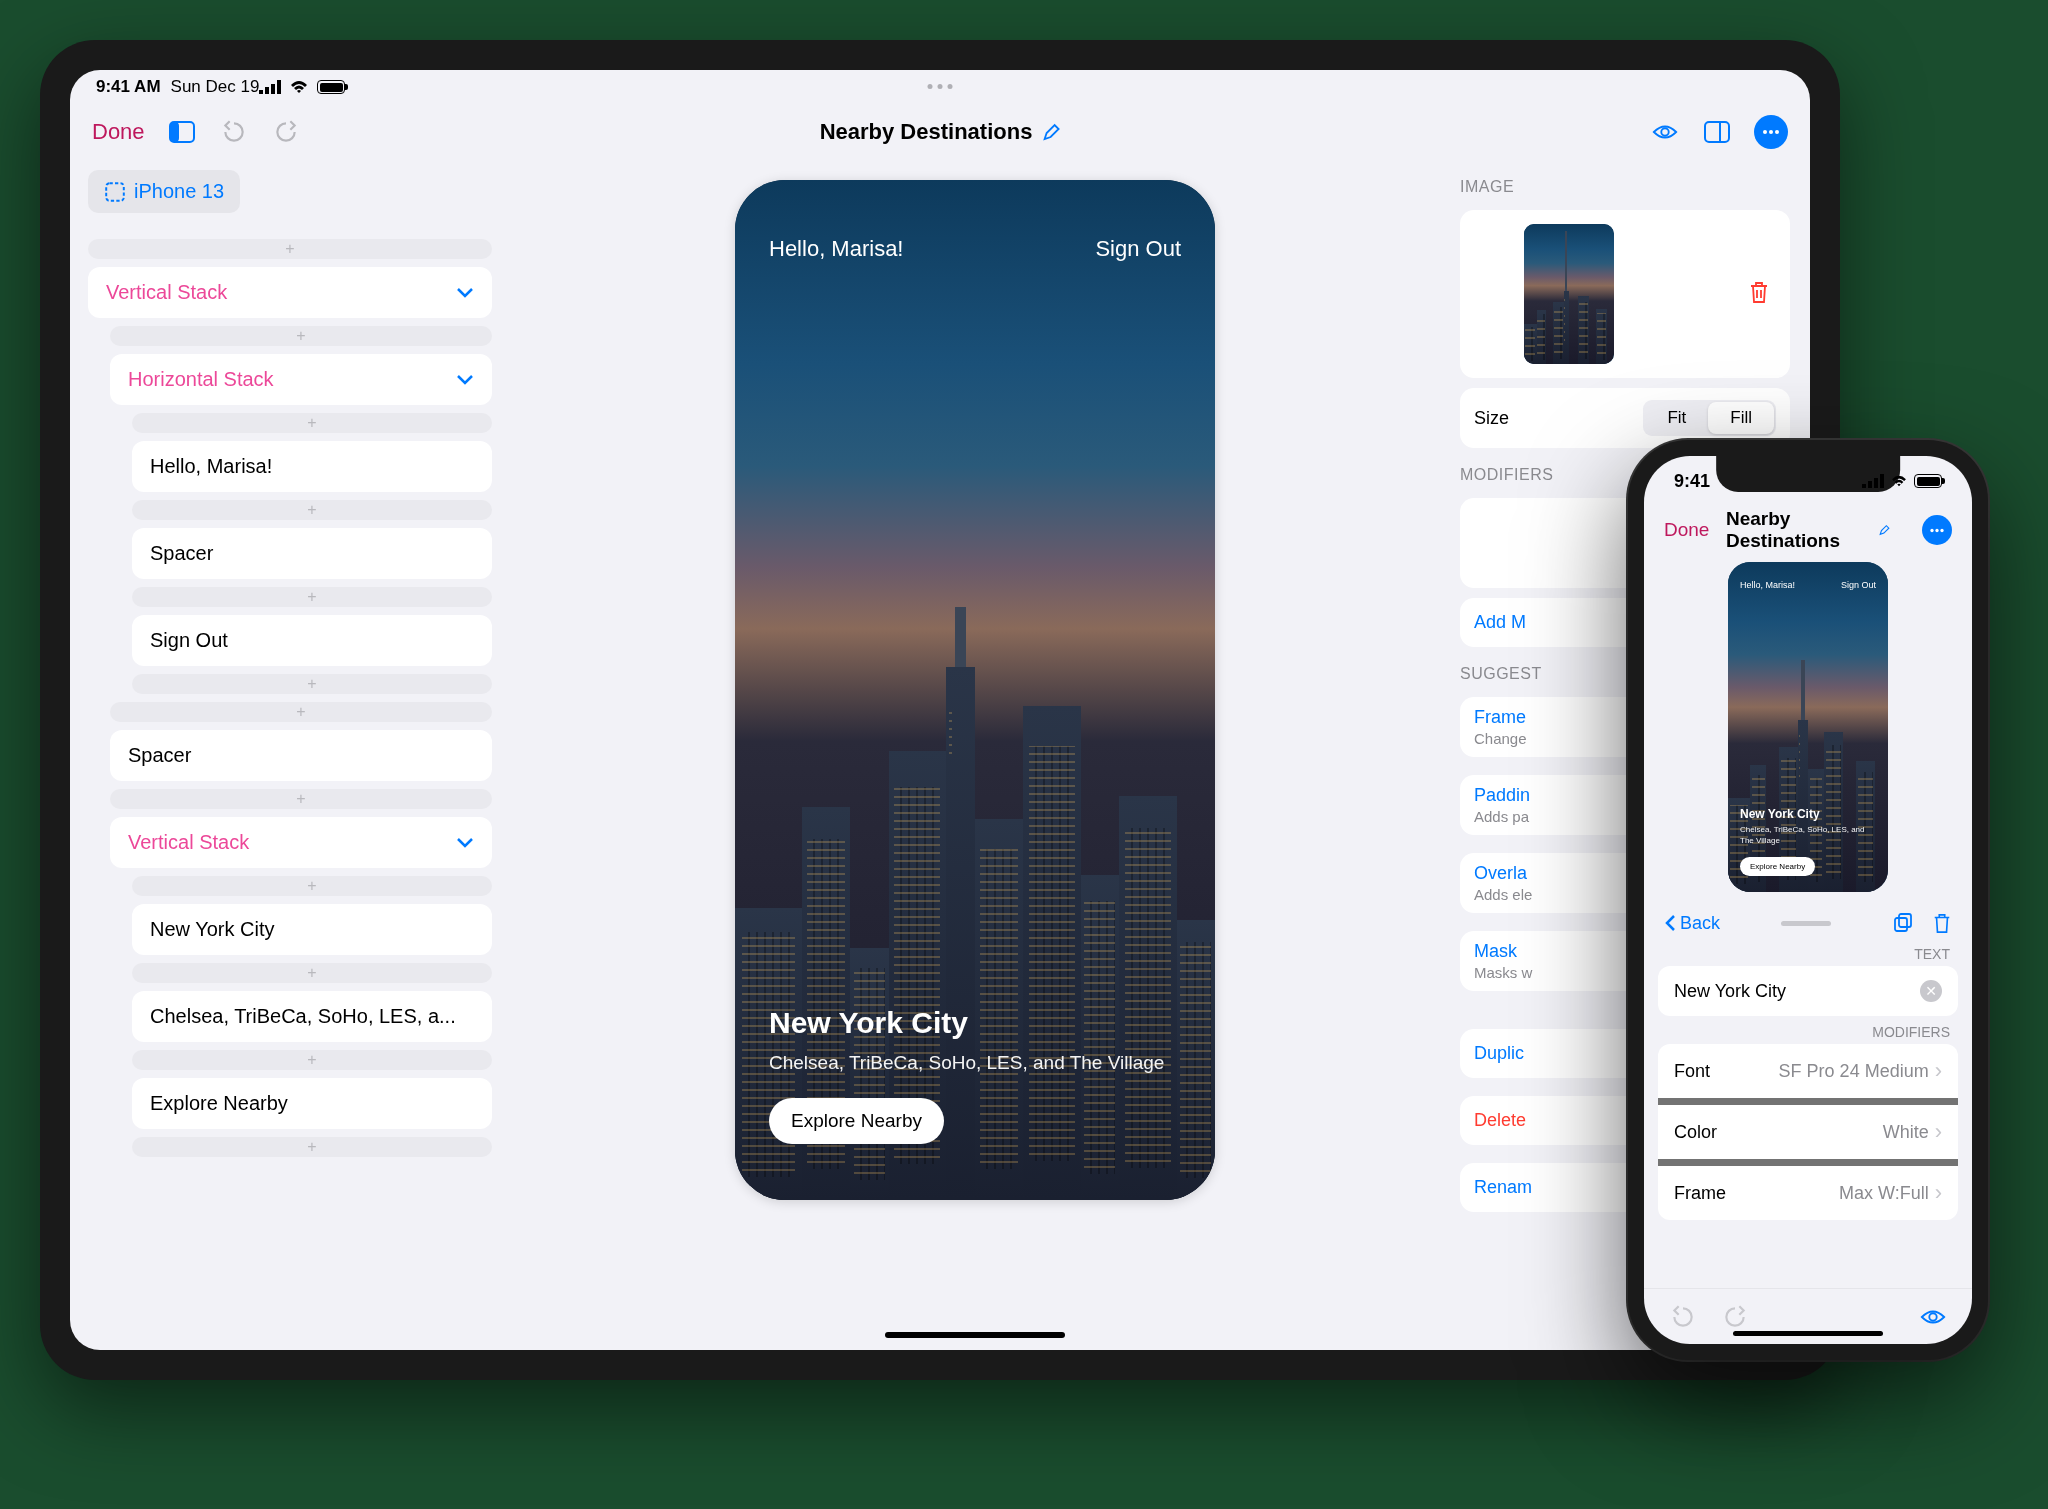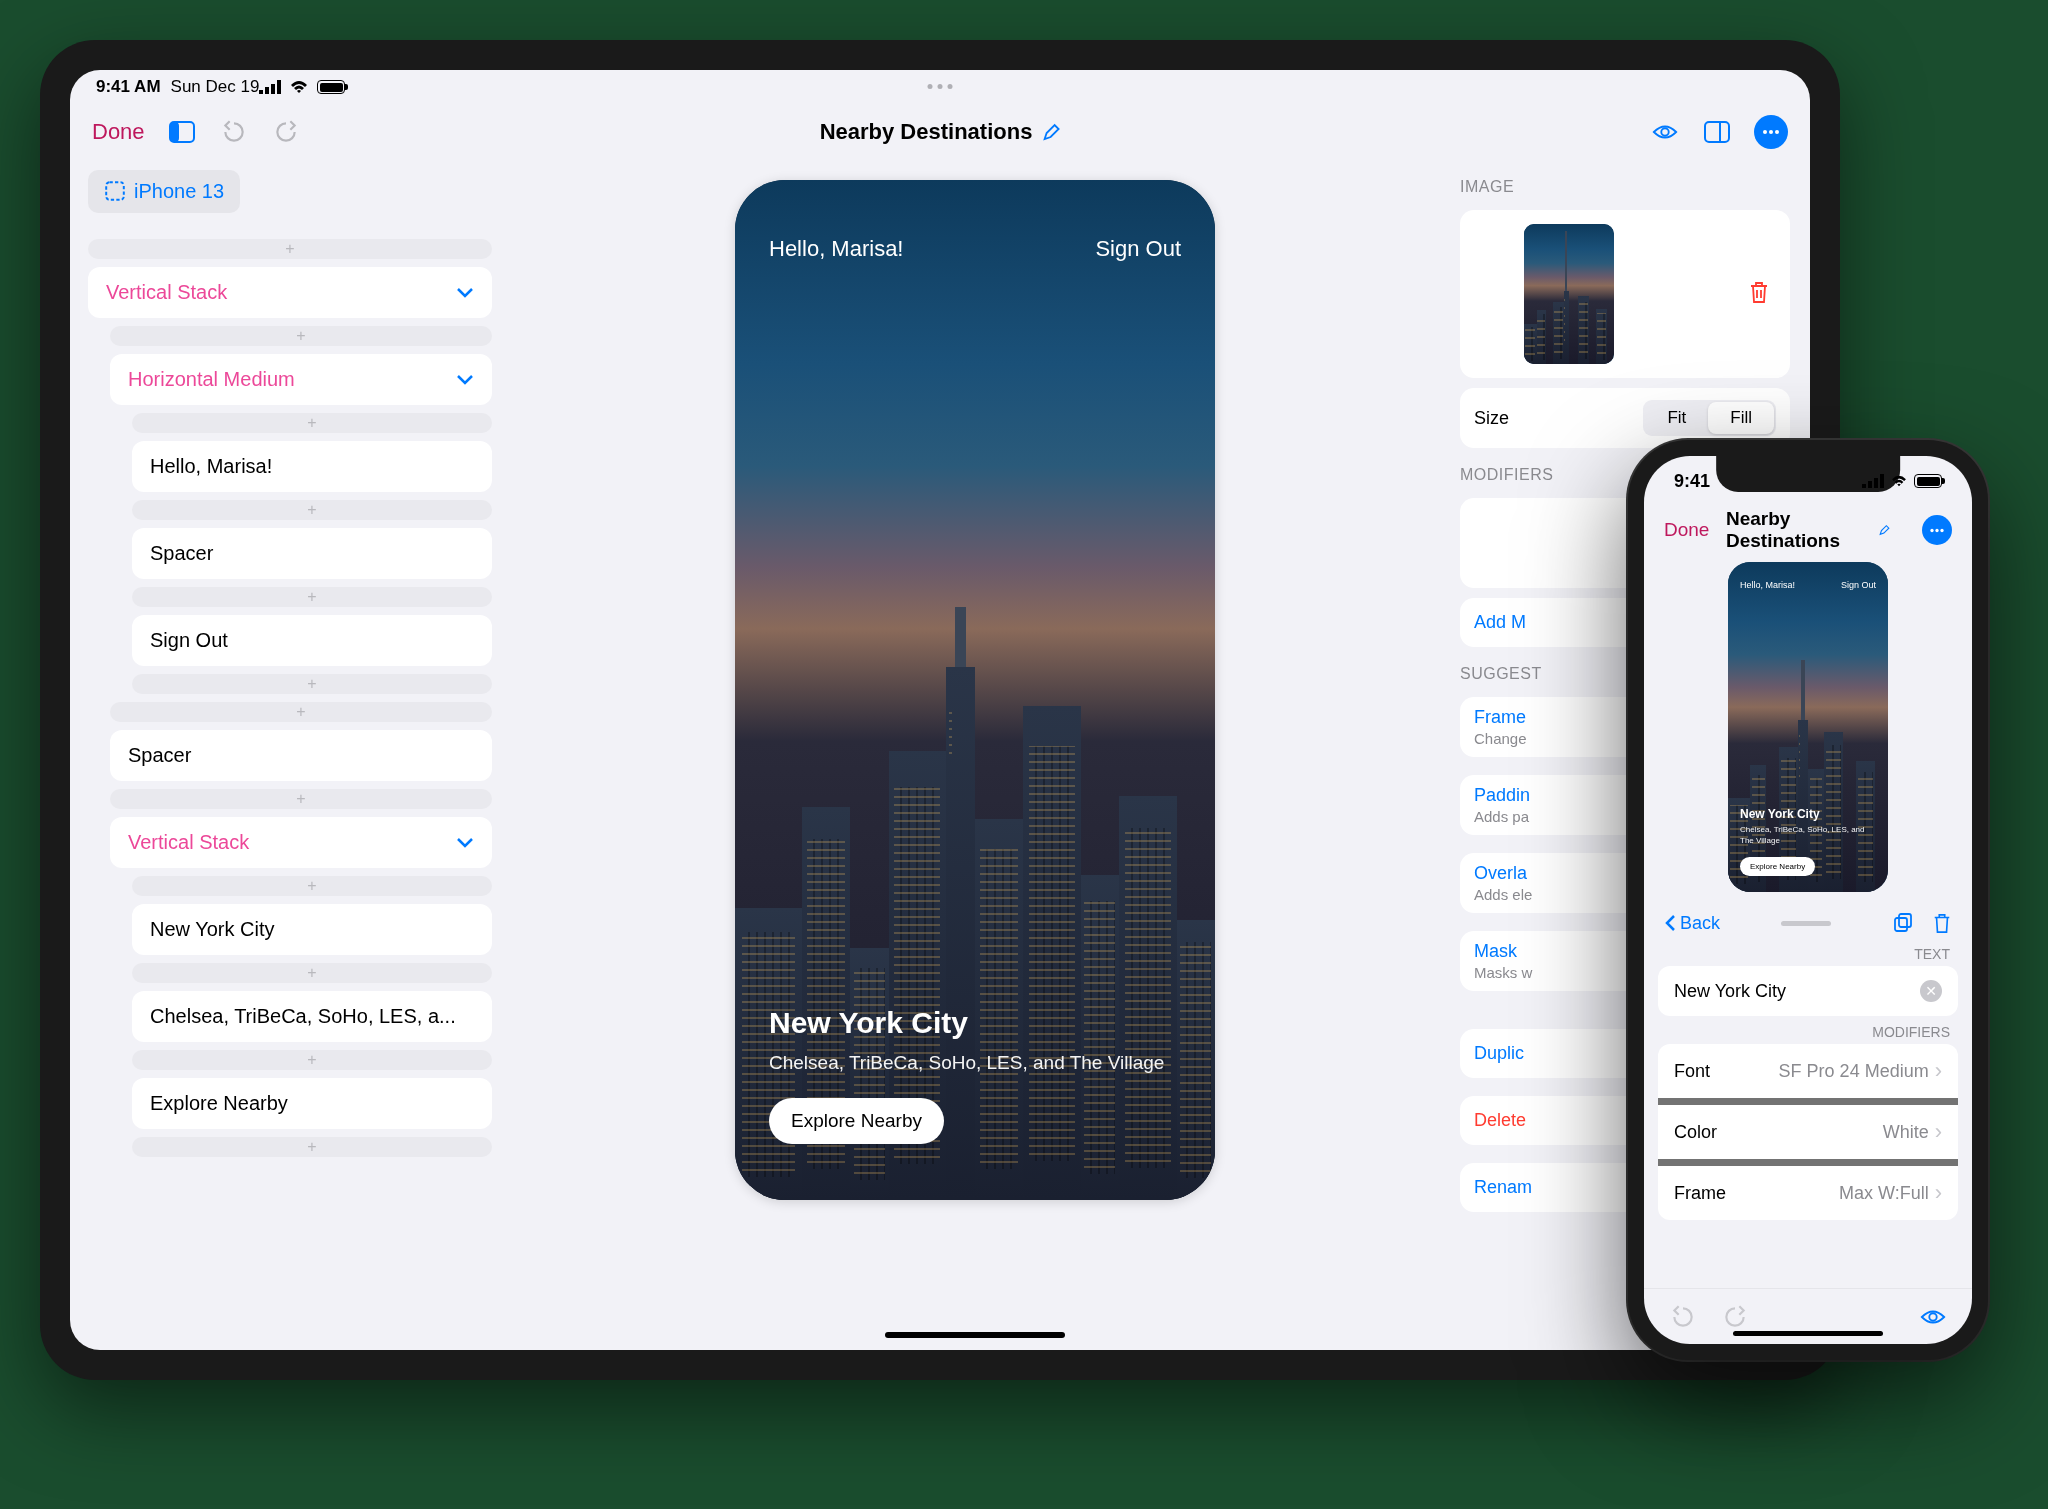--- a/index.html
+++ b/index.html
@@ -48,21 +48,21 @@
 .icon-btn svg { width:26px; height:26px; }
 .ipad-title { position:absolute; left:50%; transform:translateX(-50%); font-size:22px; font-weight:600; display:flex; align-items:center; gap:10px; }
 .pencil { color:#007aff; font-size:18px; }
 .more-circle { width:34px; height:34px; border-radius:50%; background:#007aff; color:#fff; display:flex; align-items:center; justify-content:center; font-weight:700; }
 
 
 .ipad-body { flex:1; display:flex; overflow:hidden; }
 
 
 .sidebar { width: 440px; padding: 10px 18px 0; overflow-y:auto; }
-.device-chip { display:inline-flex; align-items:flex-start; gap:8px; background:#e5e5ea; border-radius:10px; padding:10px 16px; color:#007aff; font-size:20px; font-weight:400; margin-bottom:22px; cursor:pointer;}
+.device-chip { display:inline-flex; align-items:flex-end; gap:8px; background:#e5e5ea; border-radius:10px; padding:10px 16px; color:#007aff; font-size:20px; font-weight:400; margin-bottom:22px; cursor:pointer;}
 .device-chip svg { width:22px; height:22px; }
 .tree { display:flex; flex-direction:column; }
 .tree-add { height:20px; background:#e9e9ee; border-radius:10px; margin:4px 0; display:flex; align-items:center; justify-content:center; color:#b8b8bd; font-size:16px; cursor:pointer;}
 .tree-item { background:#fff; border-radius:12px; padding:14px 18px; margin:4px 0; font-size:20px; display:flex; align-items:center; justify-content:space-between; cursor:pointer;}
 .tree-item.group { color:#ec4899; }
 .tree-item .chev { color:#007aff; }
 .indent-1 { margin-left: 22px; }
 .indent-2 { margin-left: 44px; }
 
 
@@ -238,21 +238,21 @@
         <div class="tree">
           <div class="tree-add">+</div>
           <div class="tree-item group">
               <span>Vertical Stack</span>
               <svg class="chev" width="18" height="12" viewBox="0 0 18 12">
                 <path d="M2 2 L9 9 L16 2" fill="none" stroke="#007aff" stroke-width="2.5"></path>
               </svg>
             </div>
           <div class="tree-add indent-1">+</div>
           <div class="tree-item group indent-1">
-              <span>Horizontal Medium</span>
+              <span>Horizontal Stack</span>
               <svg class="chev" width="18" height="12" viewBox="0 0 18 12">
                 <path d="M2 2 L9 9 L16 2" fill="none" stroke="#007aff" stroke-width="2.5"></path>
               </svg>
             </div>
           <div class="tree-add indent-2">+</div>
           <div class="tree-item indent-2">
               <span>Hello, Marisa!</span>
             </div>
           <div class="tree-add indent-2">+</div>
           <div class="tree-item indent-2">

